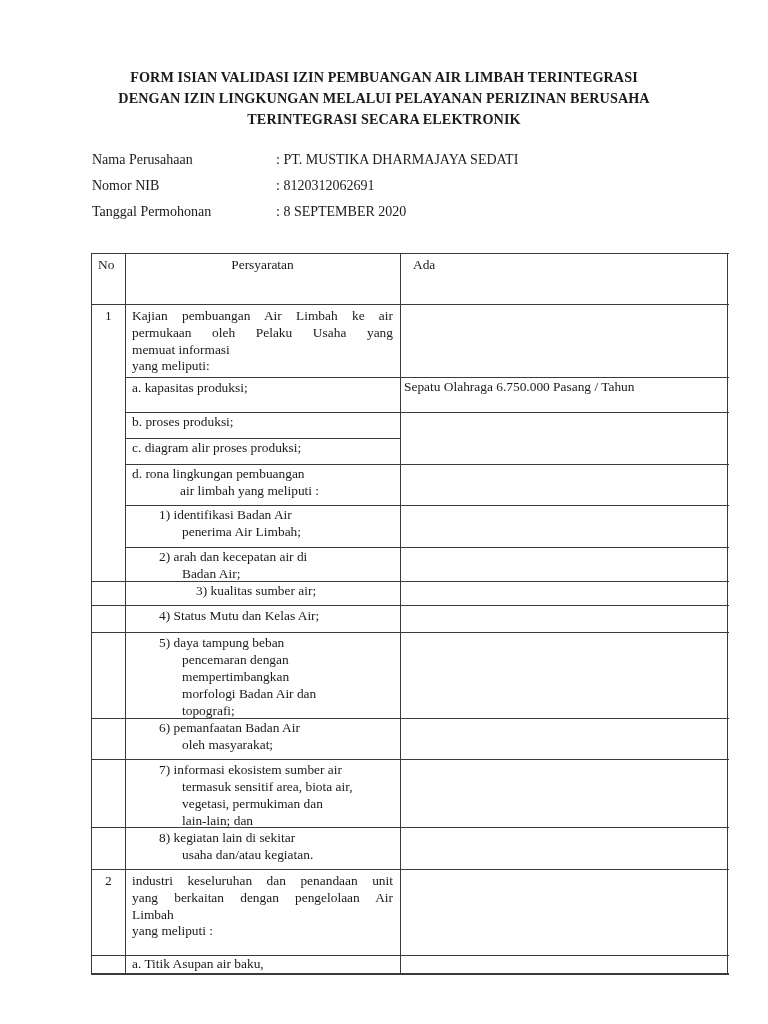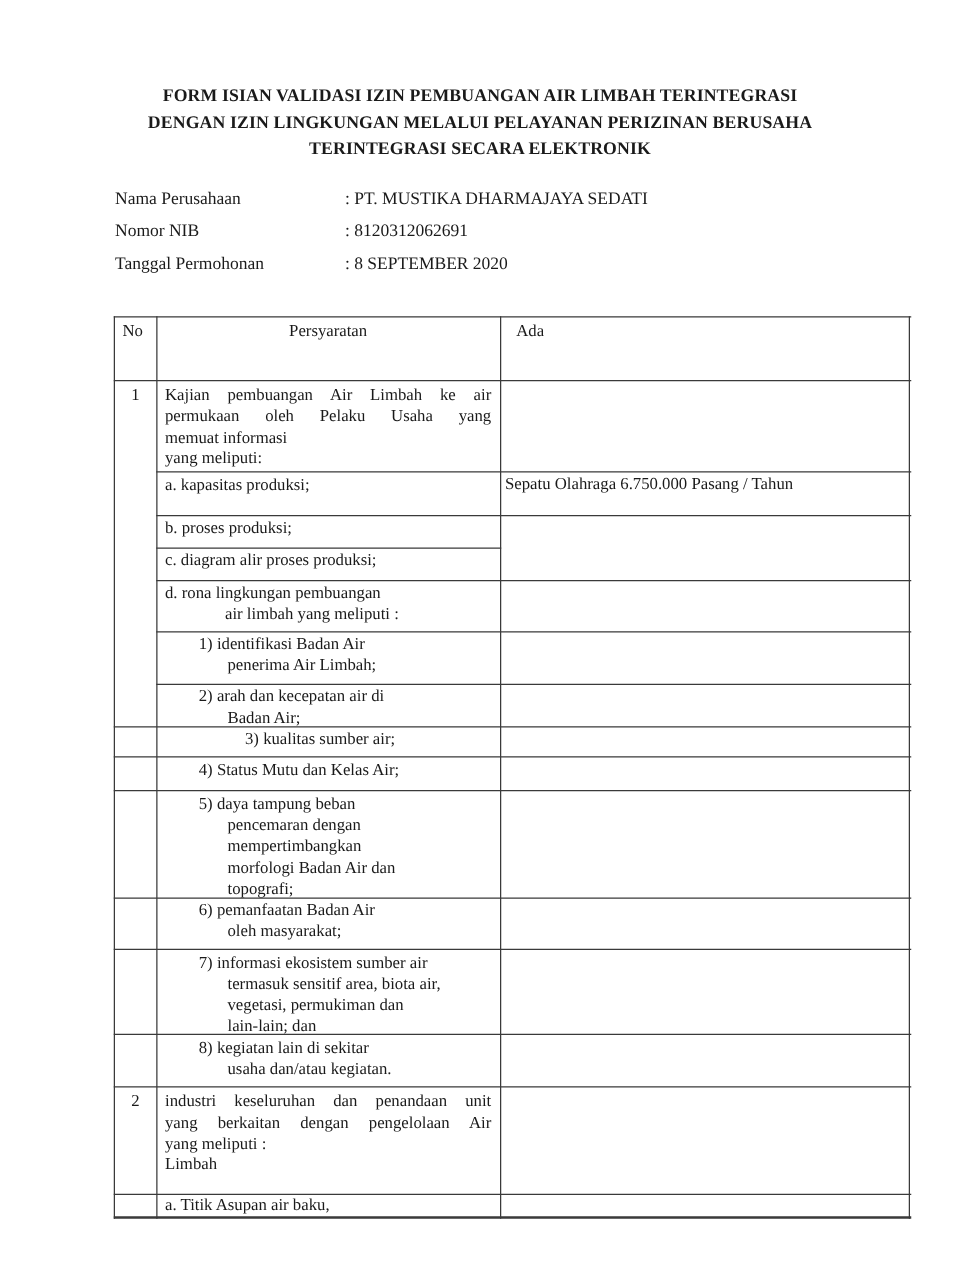--- a/index.html
+++ b/index.html
@@ -189,19 +189,19 @@
     <div class="cell" style="left:91px;top:543px;">vegetasi, permukiman dan</div>
     <div class="cell" style="left:91px;top:560px;">lain-lain; dan</div>
 
     <div class="cell" style="left:68px;top:577px;">8)  kegiatan lain di sekitar</div>
     <div class="cell" style="left:91px;top:594px;">usaha dan/atau kegiatan.</div>
 
     <div class="cell" style="left:14px;top:620px;">2</div>
     <div class="cell justify" style="left:41px;top:620px;width:261px;">
       <span class="jl">industri keseluruhan dan penandaan unit</span>
       <span class="jl">yang berkaitan dengan pengelolaan Air</span>
+      <span class="ll">Limbah</span>
       <span class="ll">yang meliputi :</span>
-      <span class="ll">Limbah</span>
     </div>
 
     <div class="cell" style="left:41px;top:703px;">a.  Titik Asupan air baku,</div>
   </div>
 </div>
 
 </body></html>

